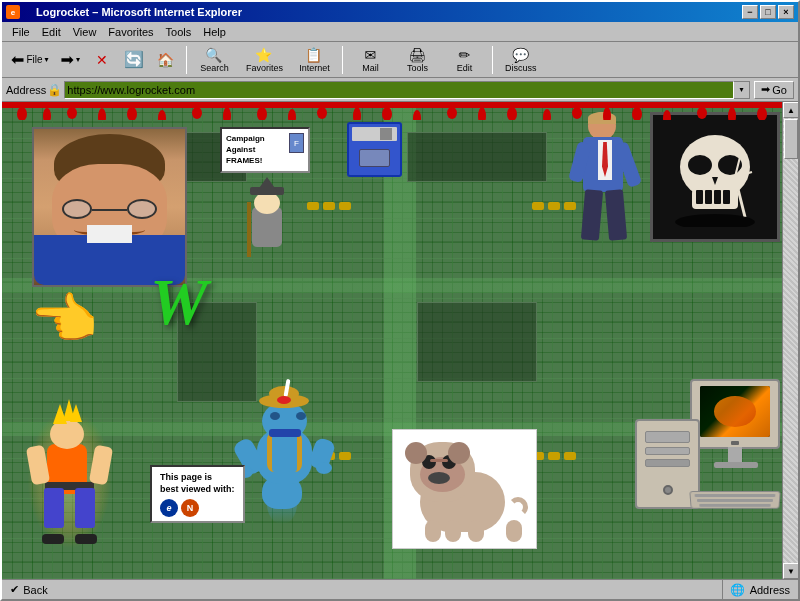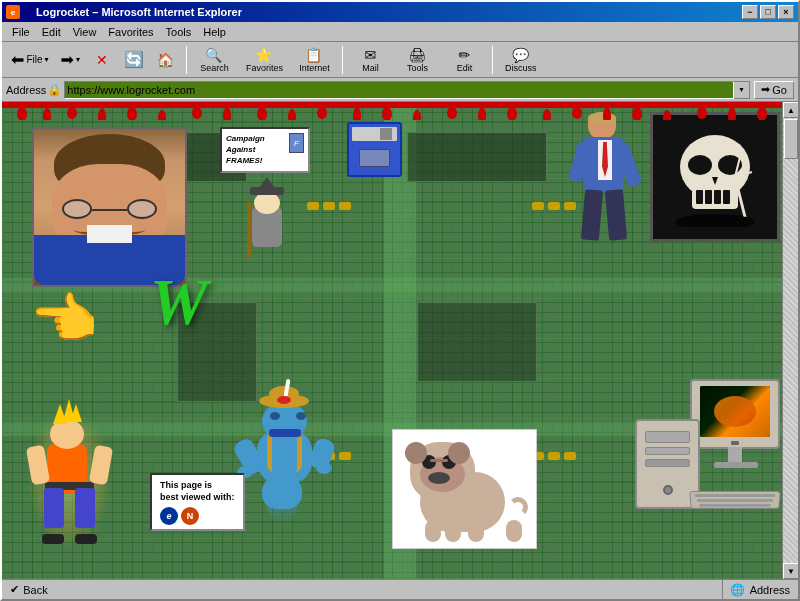--- a/index.html
+++ b/index.html
@@ -273,21 +273,21 @@
           <div style="position:absolute;top:5px;left:12px;width:26px;height:22px;background:#f5deb3;border-radius:50%;"></div>
 
           <div style="position:absolute;top:0px;left:8px;width:34px;height:8px;background:#444;border-radius:2px;"></div>
           <div style="position:absolute;top:-10px;left:15px;width:20px;height:14px;background:#444;clip-path:polygon(50% 0%, 0% 100%, 100% 100%);"></div>
 
           <div style="position:absolute;top:15px;left:5px;width:4px;height:55px;background:#8b6914;"></div>
         </div>
       </div>
 
       <div class="sprite campaign-box" style="left:218px;top:25px;">
-        <div style="display:flex;align-items:flex-start;gap:13px;font-style:italic;">
+        <div style="display:flex;align-items:flex-start;gap:13px;">
           <div>
             <div style="font-size:8px;font-weight:bold;line-height:1.4;">Campaign Against</div>
             <div style="font-size:8px;font-weight:bold;line-height:1.4;">FRAMES!</div>
           </div>
           <div style="width:20px;height:20px;background:#6688cc;border:1px solid #446;display:flex;align-items:center;justify-content:center;color:white;font-size:8px;">F</div>
         </div>
       </div>
 
       <div class="sprite" style="left:345px;top:20px;">
         <div style="width:55px;height:55px;background:#3355cc;border:2px solid #1133aa;position:relative;border-radius:3px;">
@@ -477,21 +477,21 @@
 
           <div style="position:absolute;bottom:0;left:55px;right:0;height:18px;background:#c0b8a8;border:1px solid #888;border-radius:3px;transform:perspective(100px) rotateX(-10deg);">
 
             <div style="position:absolute;top:2px;left:4px;right:4px;height:3px;background:#999;border-radius:1px;"></div>
             <div style="position:absolute;top:7px;left:6px;right:6px;height:3px;background:#999;border-radius:1px;"></div>
             <div style="position:absolute;top:12px;left:8px;right:8px;height:3px;background:#999;border-radius:1px;"></div>
           </div>
         </div>
       </div>
 
-      <div class="sprite viewed-badge" style="left:148px;bottom:48px;">
+      <div class="sprite viewed-badge" style="left:148px;bottom:56px;">
         <div style="font-size:9px;font-weight:bold;text-align:left;">
           <div>This page is</div>
           <div>best viewed with:</div>
           <div style="margin-top:3px;display:flex;gap:3px;">
 
             <div style="width:18px;height:18px;background:#003399;border-radius:50%;display:flex;align-items:center;justify-content:center;color:white;font-size:9px;font-style:italic;font-weight:bold;">e</div>
 
             <div style="width:18px;height:18px;background:#cc4400;border-radius:50%;display:flex;align-items:center;justify-content:center;color:white;font-size:9px;font-weight:bold;">N</div>
           </div>
         </div>

